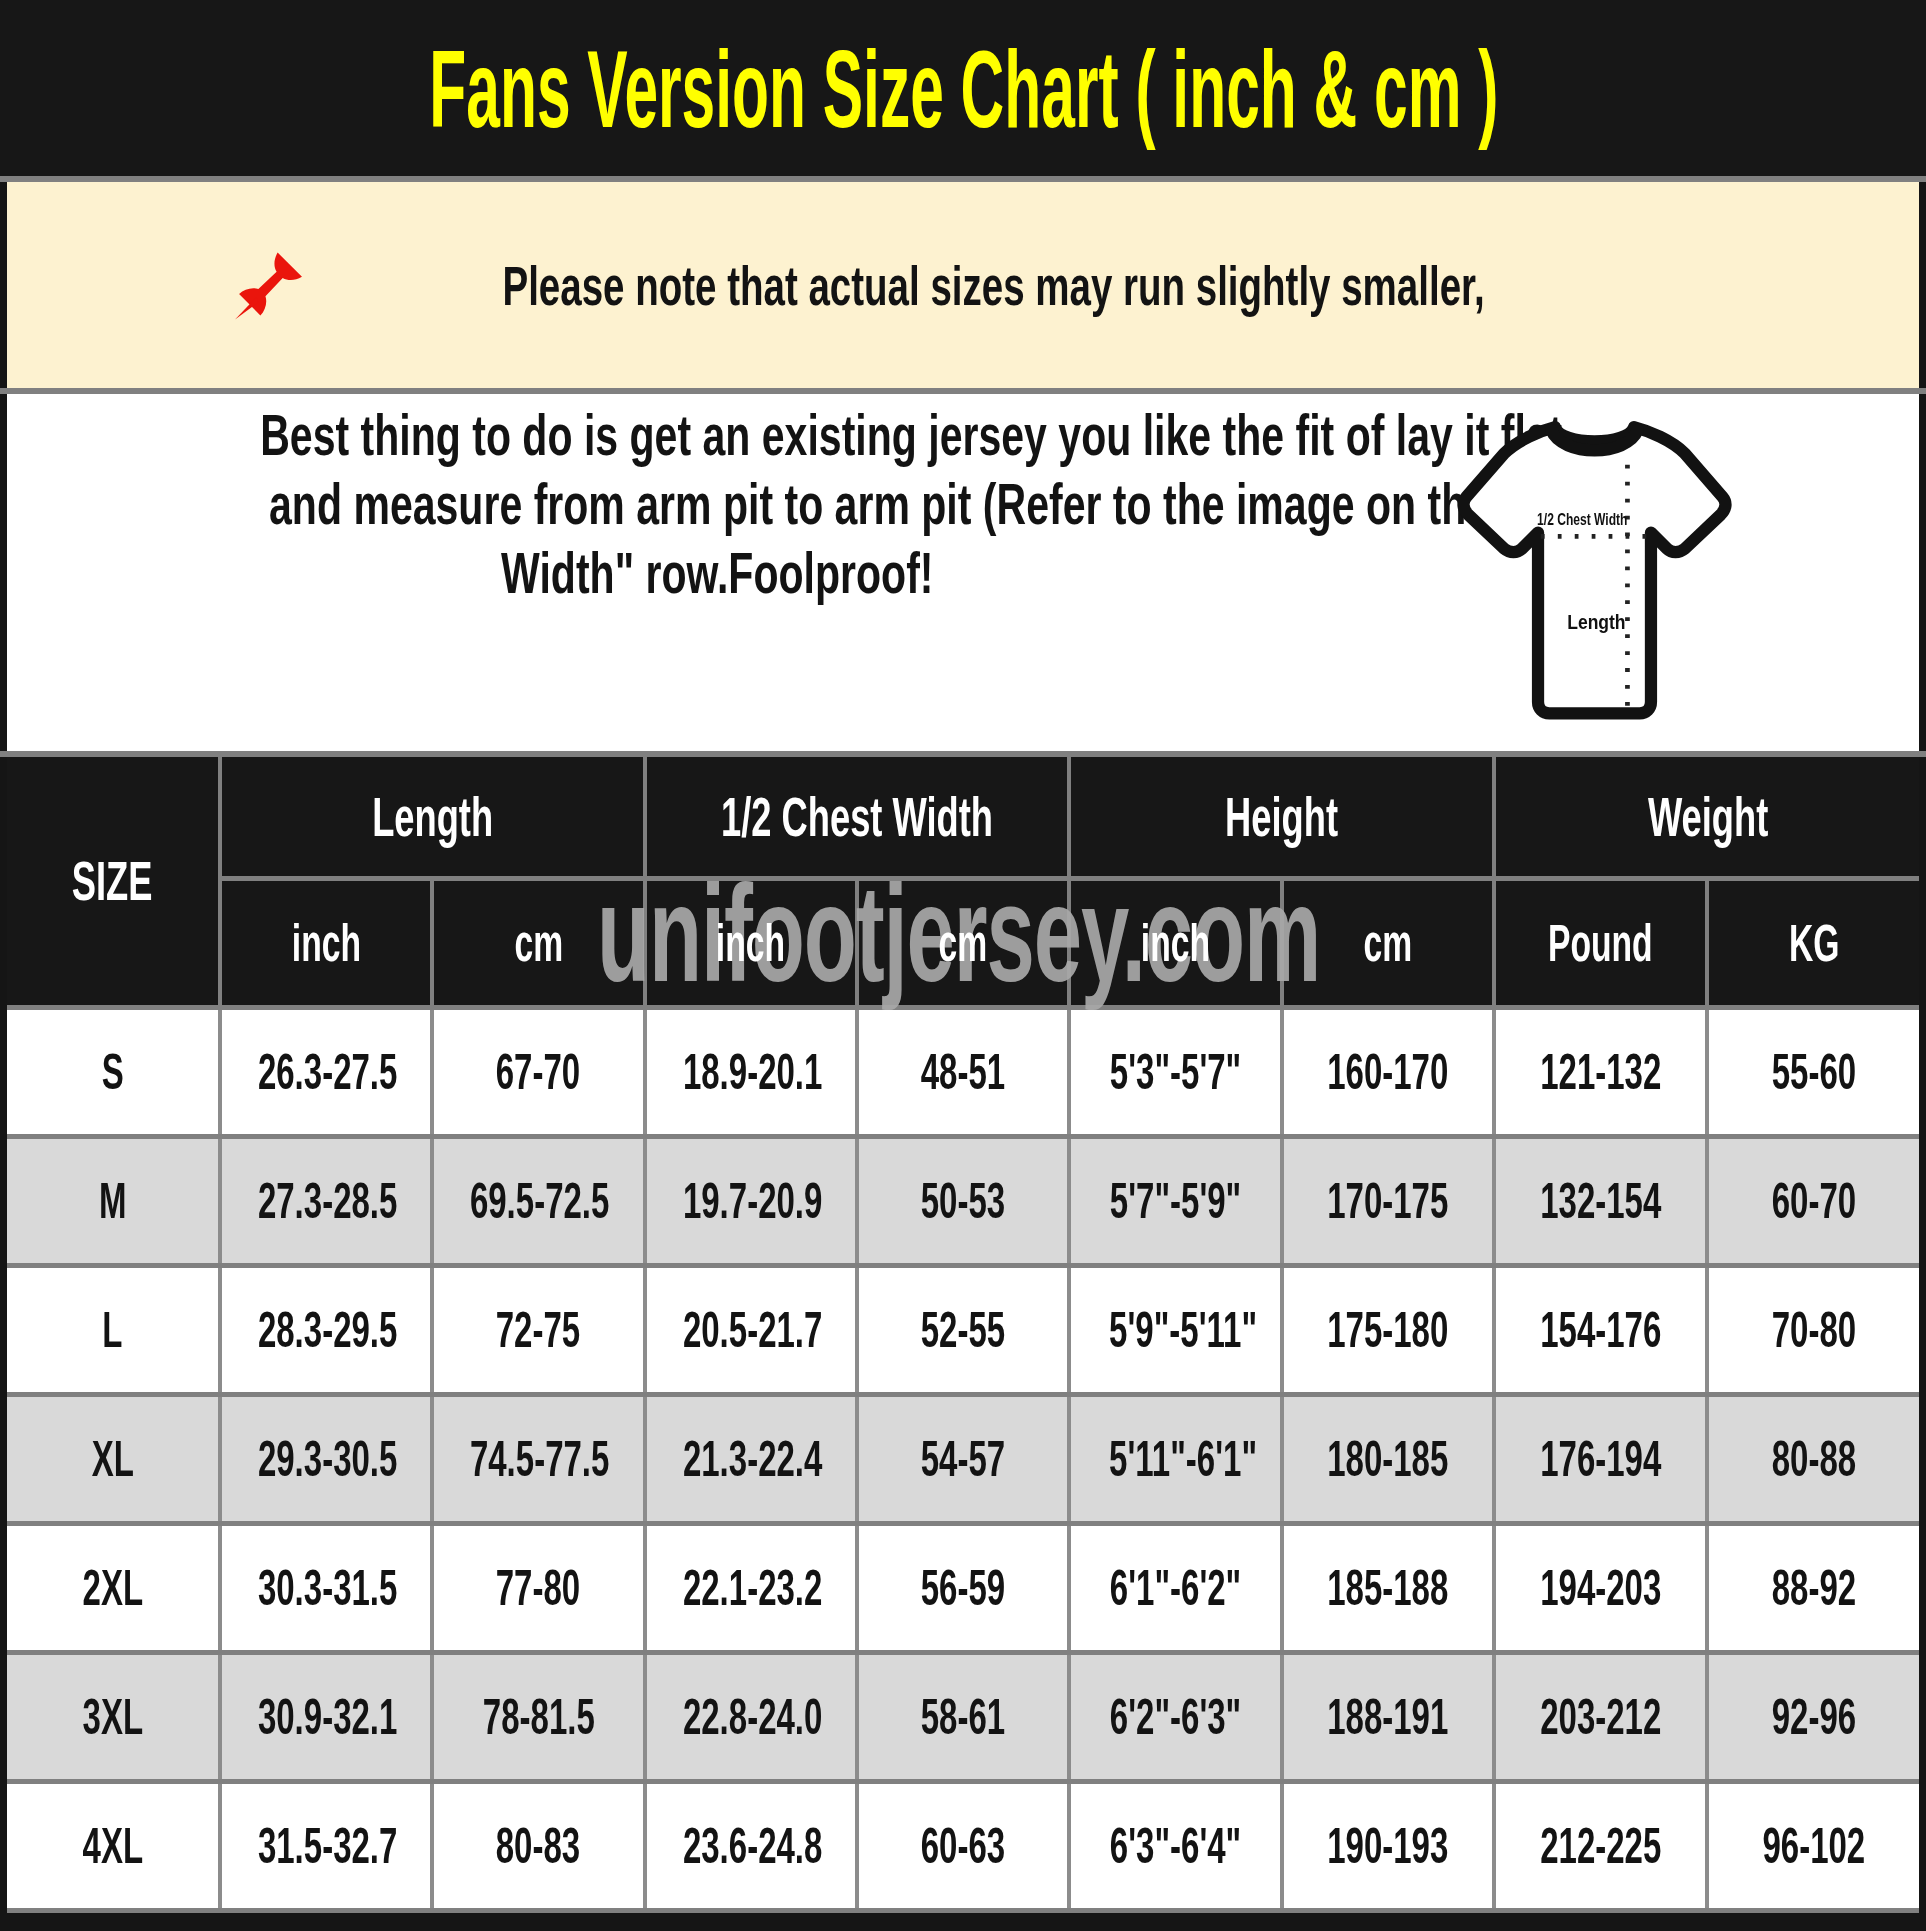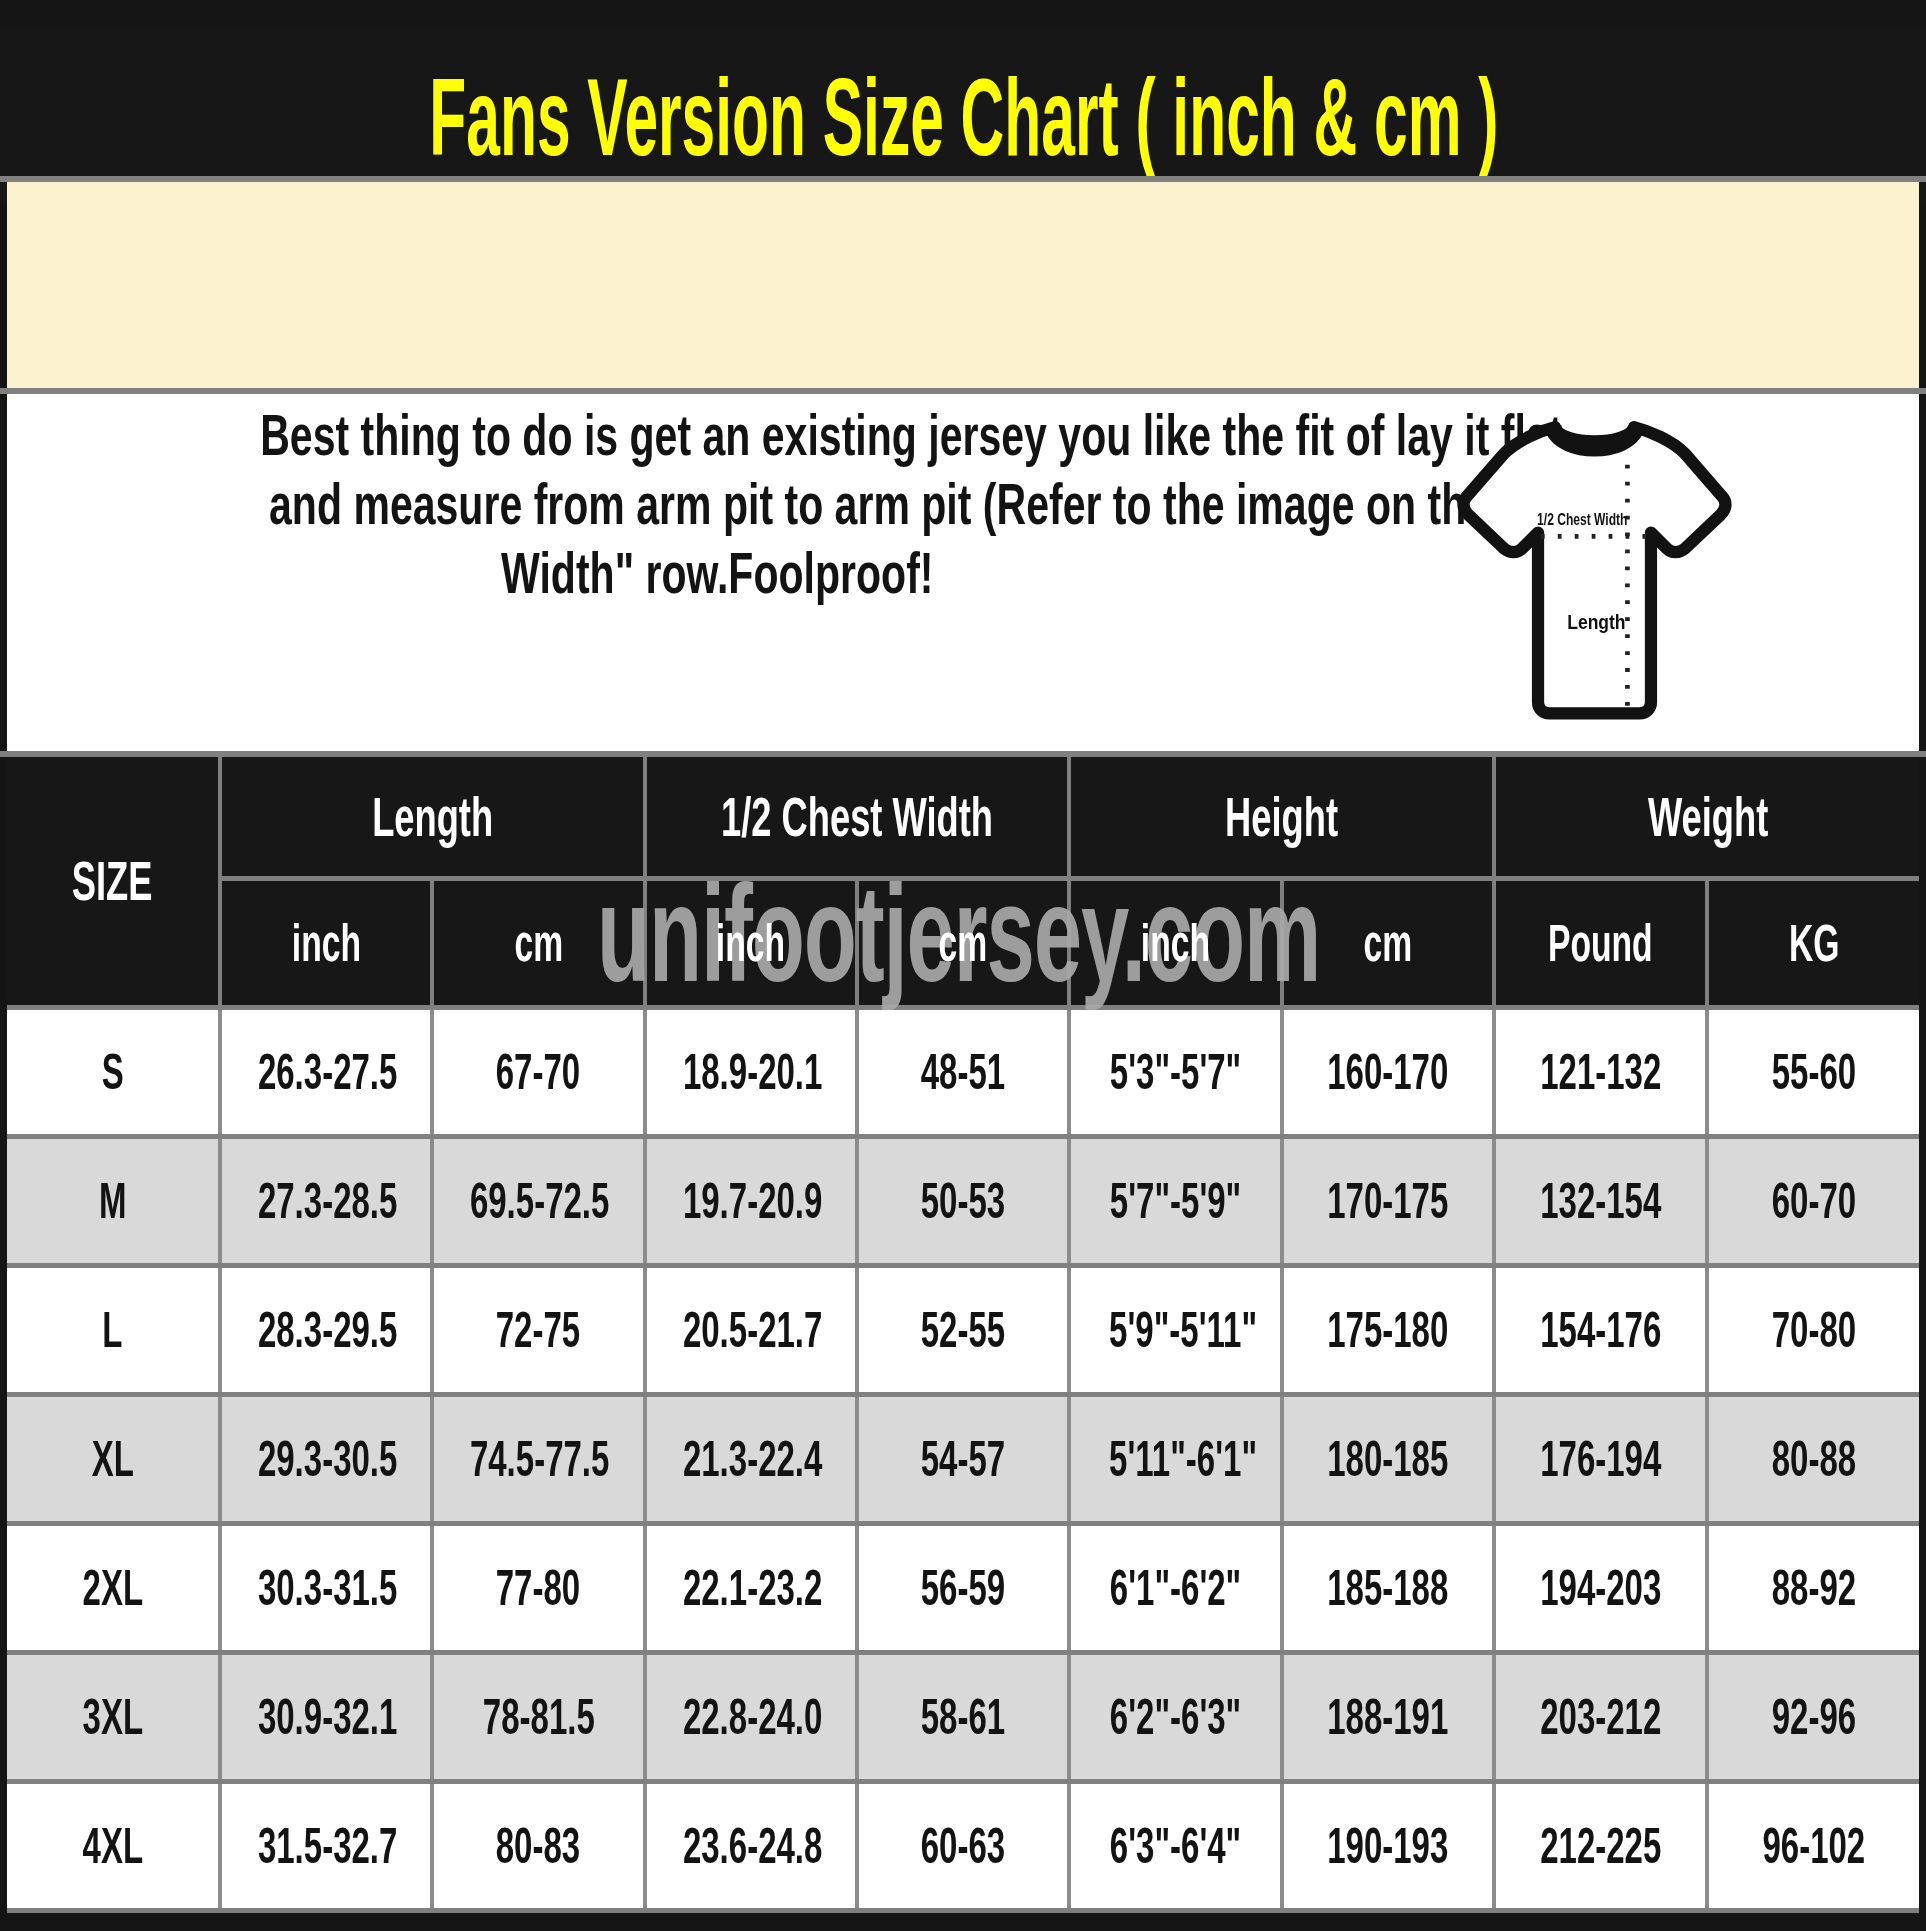--- a/index.html
+++ b/index.html
@@ -5,21 +5,21 @@
   html,body{margin:0;padding:0;background:#2a2a2a;}
   body{font-family:"Liberation Sans","DejaVu Sans",sans-serif;font-weight:bold;}
   .page{position:relative;width:1927px;height:1931px;background:#151515;overflow:hidden;}
 
   
   .tx{display:inline-block;white-space:pre;font-weight:bold;
       transform:scale(var(--sx,.66),var(--sy,1));}
 
   
   .title-bar{position:absolute;left:0;top:0;width:1927px;height:176px;
-             background:var(--header_bg,#171717);display:flex;align-items:center;justify-content:center;margin-top:28px;}
+             background:var(--header_bg,#171717);display:flex;align-items:center;justify-content:center;}
   .title{font-size:110px;--sx:.55;color:var(--title_text,#ffff00);}
 
   
   .hr{position:absolute;left:0;width:1927px;height:5.5px;background:var(--border_gray,#808080);z-index:4;}
 
   
   .note-sec{position:absolute;left:7.3px;top:182px;width:1912px;height:207px;
             background:var(--note_bg,#fdf2d0);display:flex;flex-direction:column;
             justify-content:space-evenly;align-items:center;}
   .note-line{display:flex;align-items:center;justify-content:center;}
@@ -67,20 +67,31 @@
 <body>
 
 <div class="page">
 
   <header class="title-bar">
     <span class="tx title">Fans Version Size Chart ( inch &amp; cm )</span>
   </header>
   <div class="hr" style="top:176px"></div>
 
   <section class="note-sec">
+    <div class="note-line">
+      <span class="pin">
+        <svg viewBox="0 0 72 72" width="73" height="84" aria-hidden="true">
+          <g fill="#ea150c">
+            <path d="M45 3c-4 7-4 14-1 19L26 39c-6-2-14 0-19 5l21 21c5-5 7-13 5-19l17-18c5 3 12 3 19-1L45 3z"></path>
+            <path d="M24 47L3 69l23-17z"></path>
+          </g>
+        </svg>
+      </span>
+      <span class="tx">Please note that actual sizes may run slightly smaller,</span>
+    </div>
   </section>
   <div class="hr" style="top:388px"></div>
 
   <section class="inst-sec">
     <div class="inst-text">
       <div class="inst-line"><span class="tx">Best thing to do is get an existing jersey you like the fit of lay it flat</span></div>
       <div class="inst-line"><span class="tx">and measure from arm pit to arm pit (Refer to the image on the right),</span></div>
       <div class="inst-line"><span class="tx">Width" row.Foolproof!</span></div>
     </div>
     <svg class="tee" viewBox="0 0 300 340" aria-hidden="false">

